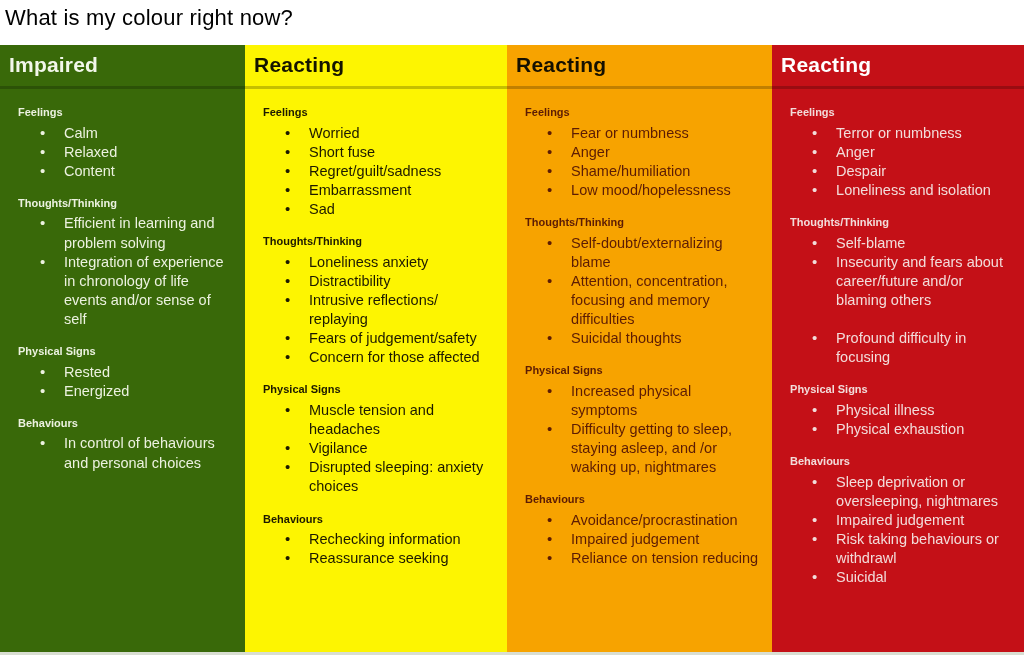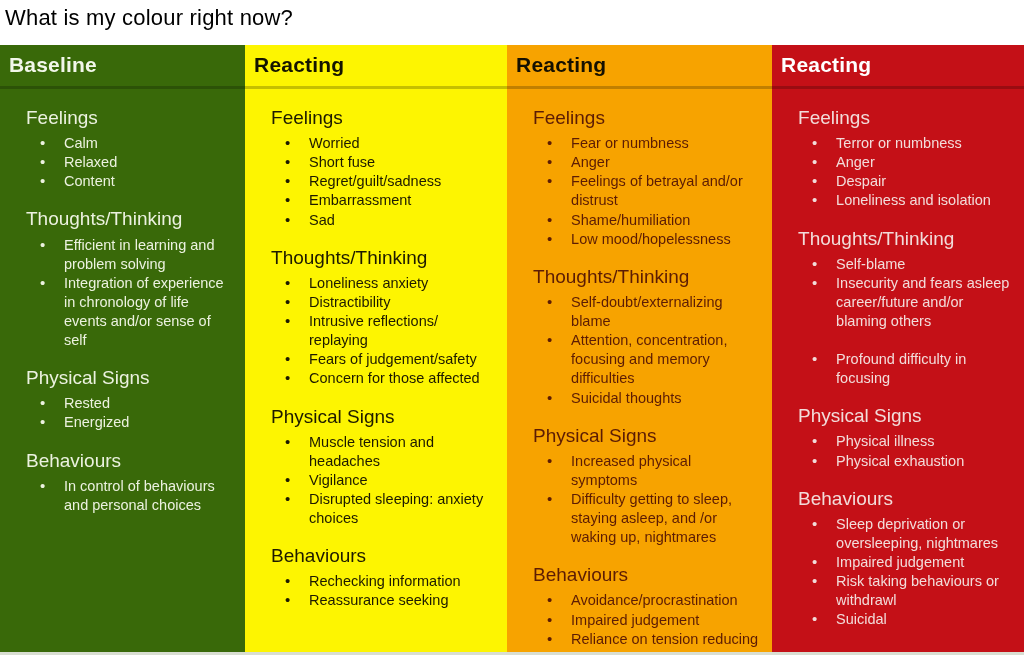--- a/index.html
+++ b/index.html
@@ -52,23 +52,23 @@
     border-bottom: 3px solid rgba(0,0,0,0.22);
     letter-spacing: 0.2px;
   }
   .column-body {
     padding: 16px 8px 0 10px;
     font-size: 14.5px;
     line-height: 1.32;
   }
   .section { margin: 0 0 15px 0; }
   .section-heading {
-    font-weight: normal;
-    font-size: 19px;
-    margin: 0 0 2px 16px;
+    font-weight: bold;
+    font-size: 11px;
+    margin: 0 0 2px 8px;
   }
   ul.bullet-list {
     margin: 4px;
     padding: 0 0 0 24px;
     list-style: none;
   }
   ul.bullet-list li {
     position: relative;
     padding-left: 26px;
     margin: 0;
@@ -83,21 +83,21 @@
   ul.bullet-list li.spacer { height: 19px; }
   ul.bullet-list li.spacer::before { content: ""; }
 </style>
 </head>
 <body>
 
 <h1 class="page-title">What is my colour right now?</h1>
 
 <div class="colour-table">
     <div class="column" style="background: rgb(57, 105, 9); color: rgb(236, 242, 224);">
-      <div class="column-header" style="color: rgb(242, 247, 234);">Baseline</div>
+      <div class="column-header" style="color: rgb(242, 247, 234);">Impaired</div>
       <div class="column-body">
         <div class="section">
           <div class="section-heading">Feelings</div>
           <ul class="bullet-list">
             <li>Calm</li>
             <li>Relaxed</li>
             <li>Content</li>
           </ul>
         </div>
         <div class="section">
@@ -163,21 +163,20 @@
       </div>
     </div>
     <div class="column" style="background: rgb(247, 163, 0); color: rgb(92, 28, 4);">
       <div class="column-header" style="color: rgb(21, 16, 0);">Reacting</div>
       <div class="column-body">
         <div class="section">
           <div class="section-heading">Feelings</div>
           <ul class="bullet-list">
             <li>Fear or numbness</li>
             <li>Anger</li>
-            <li>Feelings of betrayal and/or distrust</li>
             <li>Shame/humiliation</li>
             <li>Low mood/hopelessness</li>
           </ul>
         </div>
         <div class="section">
           <div class="section-heading">Thoughts/Thinking</div>
           <ul class="bullet-list">
             <li>Self-doubt/externalizing blame</li>
             <li>Attention, concentration, focusing and memory difficulties</li>
             <li>Suicidal thoughts</li>
@@ -209,21 +208,21 @@
             <li>Terror or numbness</li>
             <li>Anger</li>
             <li>Despair</li>
             <li>Loneliness and isolation</li>
           </ul>
         </div>
         <div class="section">
           <div class="section-heading">Thoughts/Thinking</div>
           <ul class="bullet-list">
             <li>Self-blame</li>
-            <li>Insecurity and fears asleep career/future and/or blaming others</li>
+            <li>Insecurity and fears about career/future and/or blaming others</li>
             <li class="spacer"></li>
             <li>Profound difficulty in focusing</li>
           </ul>
         </div>
         <div class="section">
           <div class="section-heading">Physical Signs</div>
           <ul class="bullet-list">
             <li>Physical illness</li>
             <li>Physical exhaustion</li>
           </ul>

